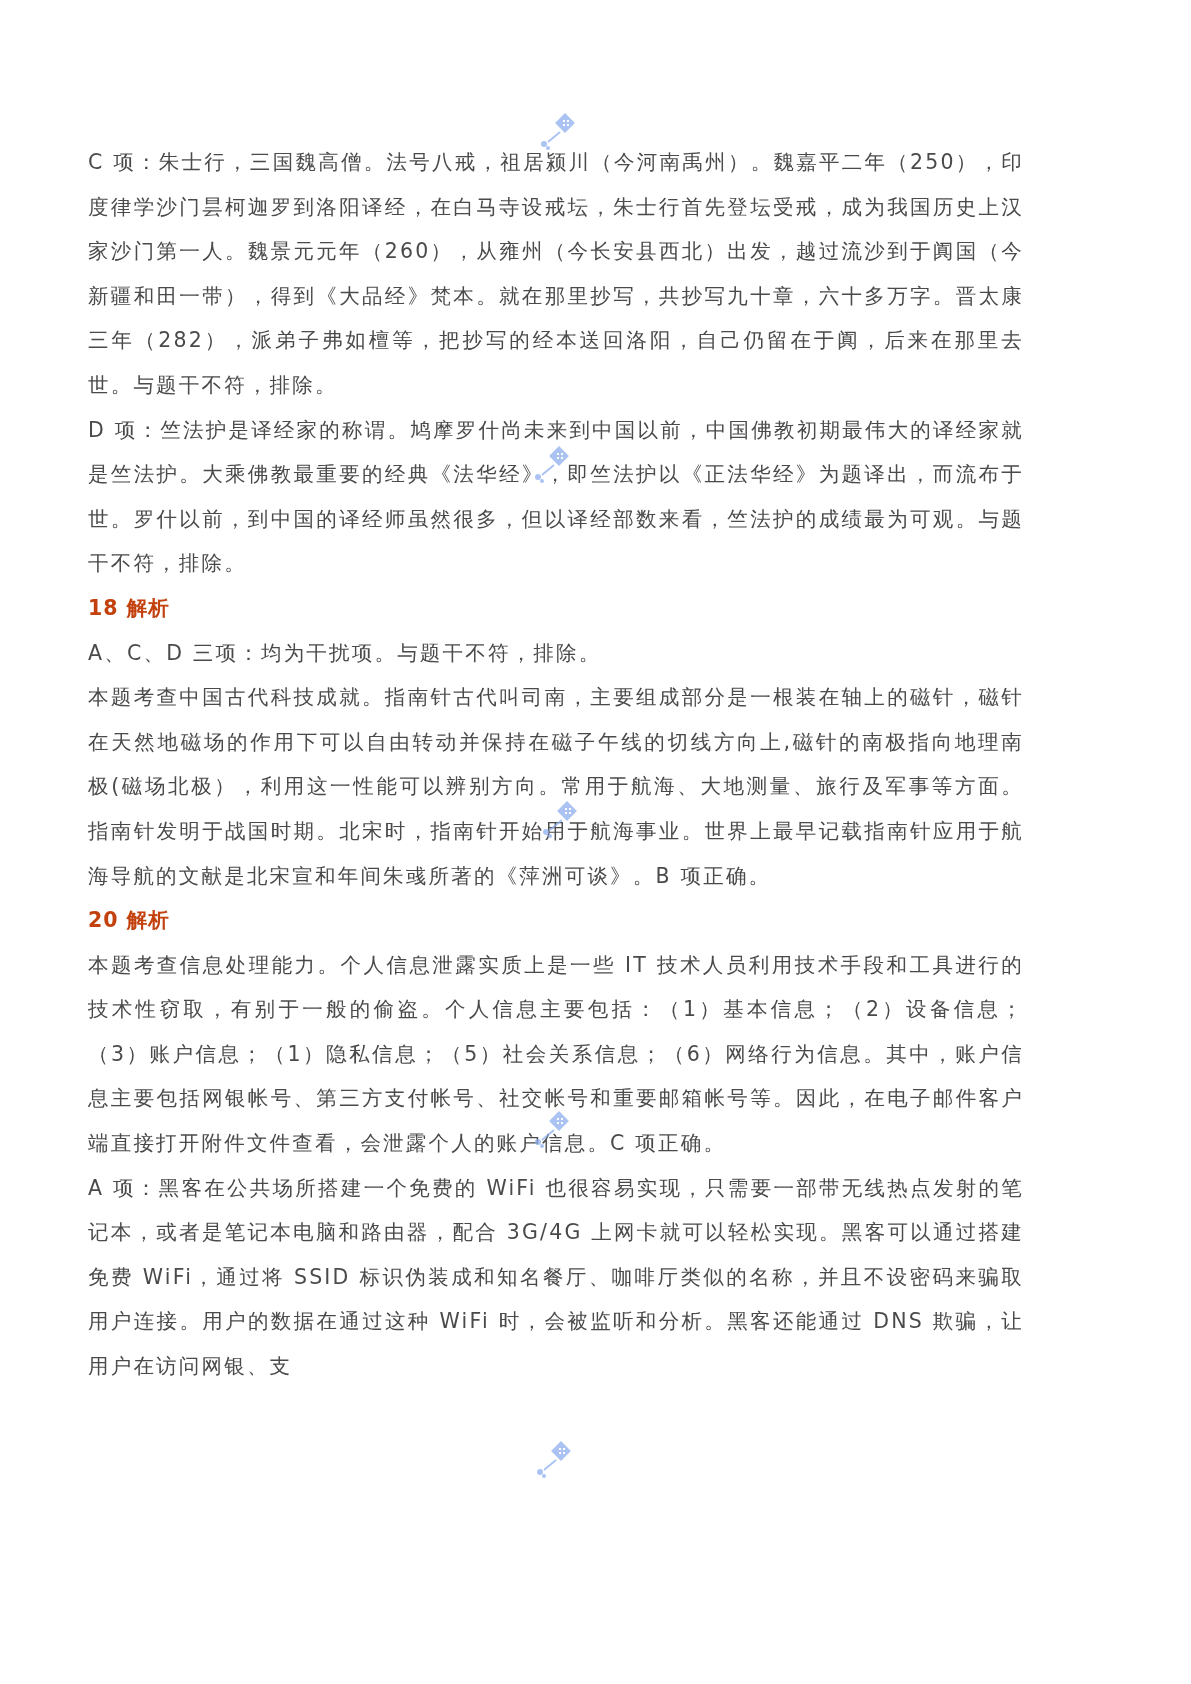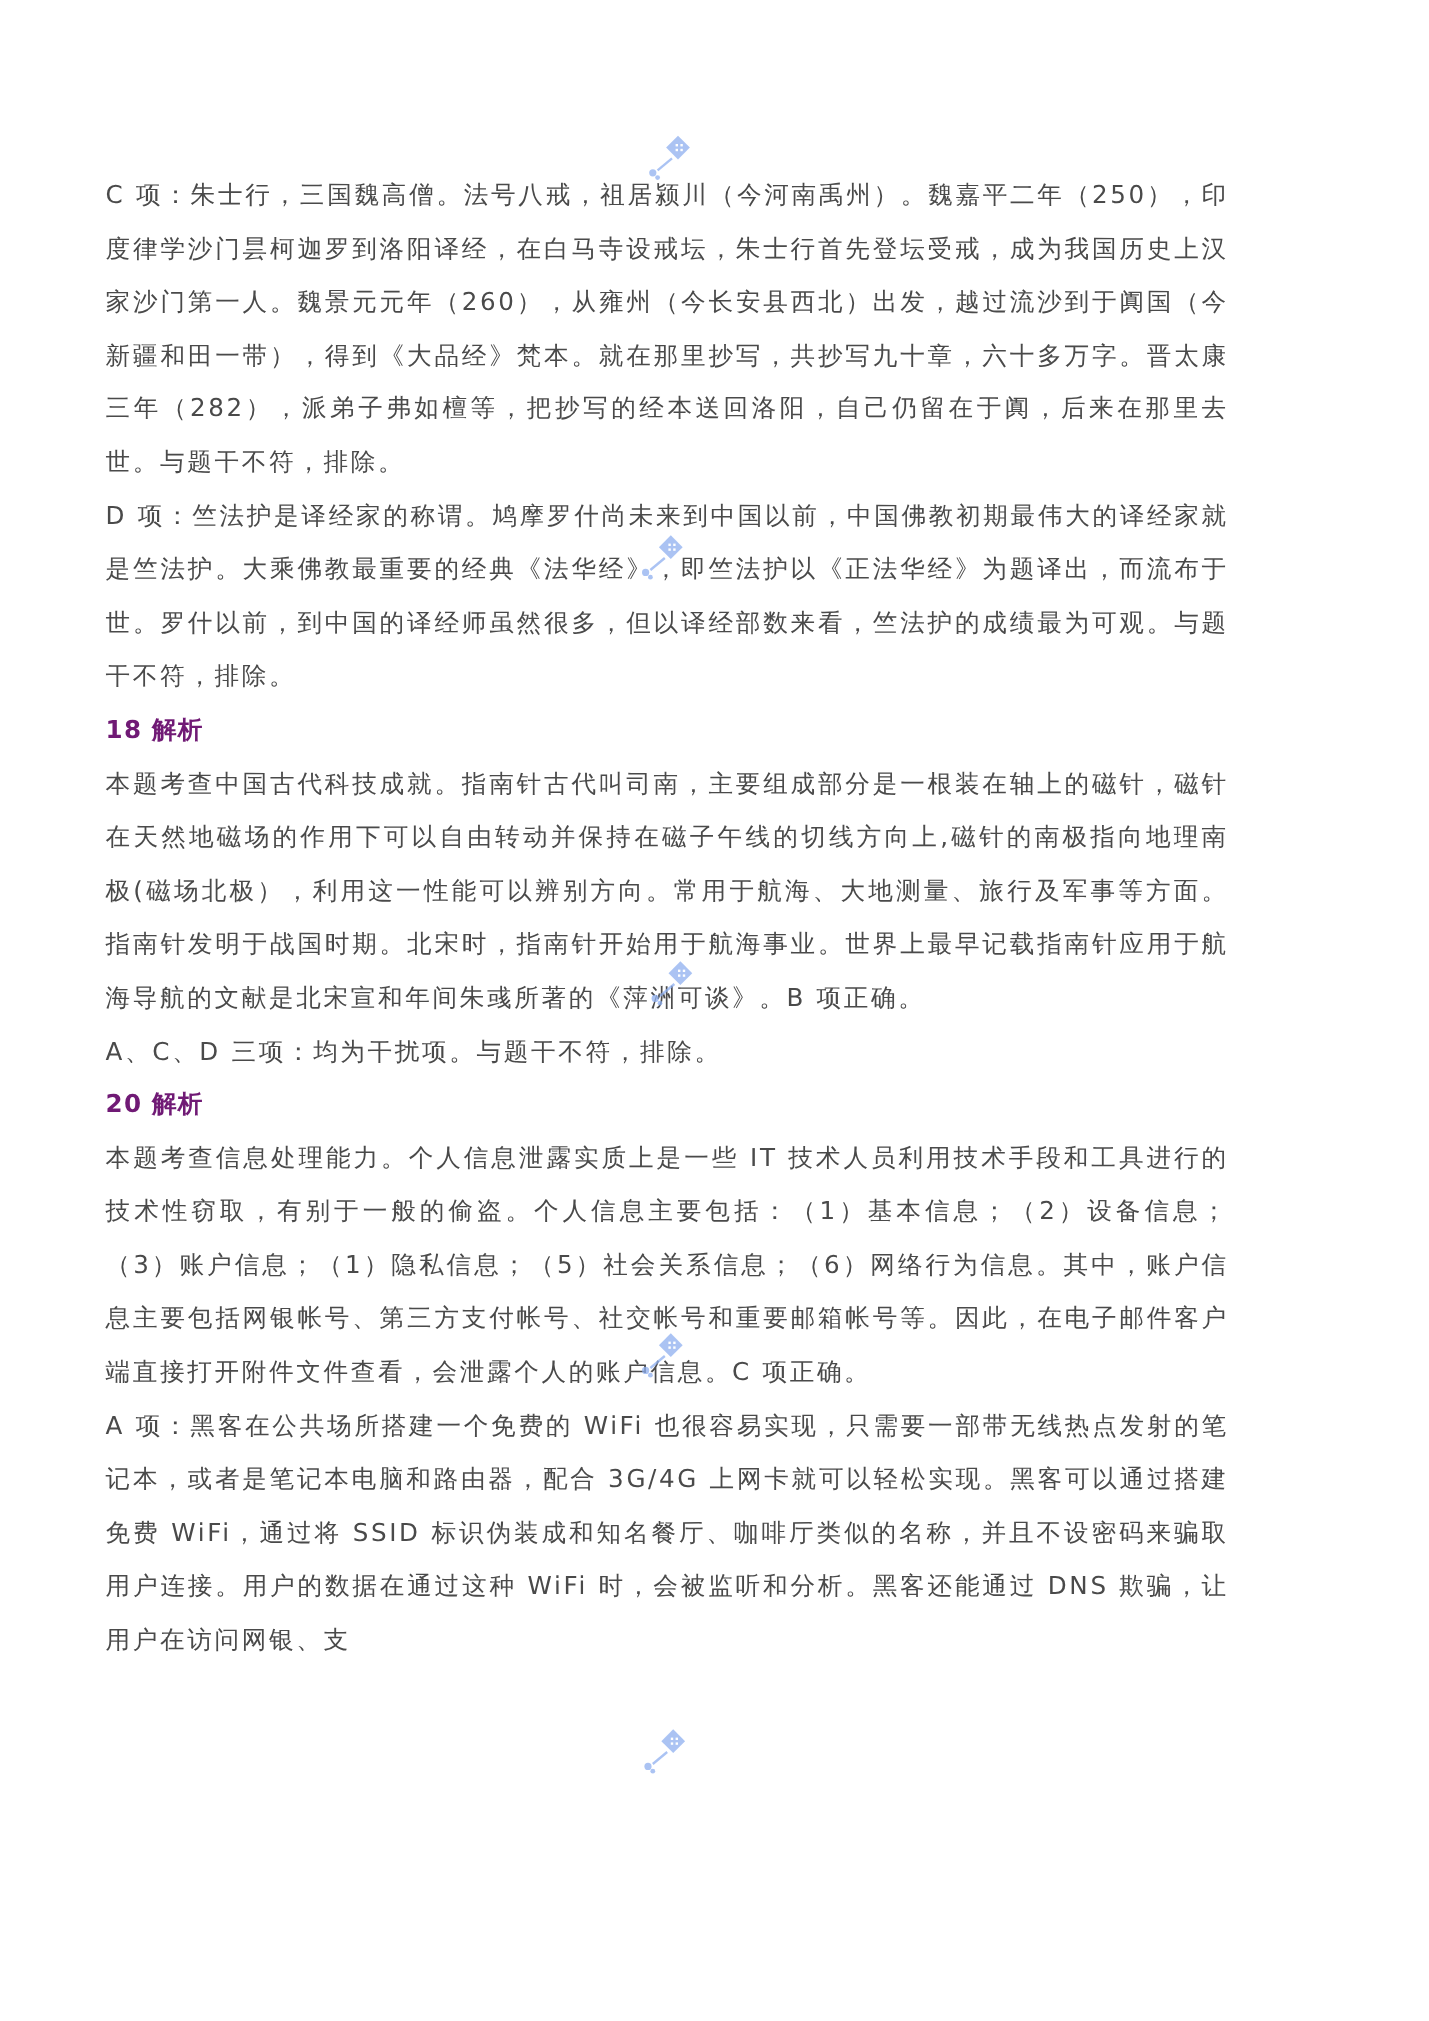--- a/index.html
+++ b/index.html
@@ -4,34 +4,34 @@
   <style>
     html, body { margin: 0; padding: 0; background: #ffffff; }
     body { width: 1191px; height: 1684px; position: relative; overflow: hidden; }
     .page {
       position: absolute; left: 88px; top: 140px; width: 936px;
       font-family: "DejaVu Sans", "Liberation Sans", sans-serif;
       color: #4a4a4a; font-size: 20.5px; line-height: 44.6px;
       letter-spacing: 2.2px;
     }
     .para { margin: 0; text-align: justify; text-align-last: left; }
-    .heading { margin: 0; font-weight: bold; color: #701a75; letter-spacing: 1px; }
+    .heading { margin: 0; font-weight: bold; color: #c2410c; letter-spacing: 1px; }
     .watermark {
       position: absolute; width: 44px; height: 40px; opacity: 0.75;
     }
   </style>
 </head>
 <body>
 
 <div class="page">
   <p class="para">C 项：朱士行，三国魏高僧。法号八戒，祖居颍川（今河南禹州）。魏嘉平二年（250），印度律学沙门昙柯迦罗到洛阳译经，在白马寺设戒坛，朱士行首先登坛受戒，成为我国历史上汉家沙门第一人。魏景元元年（260），从雍州（今长安县西北）出发，越过流沙到于阗国（今新疆和田一带），得到《大品经》梵本。就在那里抄写，共抄写九十章，六十多万字。晋太康三年（282），派弟子弗如檀等，把抄写的经本送回洛阳，自己仍留在于阗，后来在那里去世。与题干不符，排除。</p>
   <p class="para">D 项：竺法护是译经家的称谓。鸠摩罗什尚未来到中国以前，中国佛教初期最伟大的译经家就是竺法护。大乘佛教最重要的经典《法华经》，即竺法护以《正法华经》为题译出，而流布于世。罗什以前，到中国的译经师虽然很多，但以译经部数来看，竺法护的成绩最为可观。与题干不符，排除。</p>
   <p class="heading">18 解析</p>
+  <p class="para">A、C、D 三项：均为干扰项。与题干不符，排除。</p>
   <p class="para">本题考查中国古代科技成就。指南针古代叫司南，主要组成部分是一根装在轴上的磁针，磁针在天然地磁场的作用下可以自由转动并保持在磁子午线的切线方向上,磁针的南极指向地理南极(磁场北极），利用这一性能可以辨别方向。常用于航海、大地测量、旅行及军事等方面。指南针发明于战国时期。北宋时，指南针开始用于航海事业。世界上最早记载指南针应用于航海导航的文献是北宋宣和年间朱彧所著的《萍洲可谈》。B 项正确。</p>
-  <p class="para">A、C、D 三项：均为干扰项。与题干不符，排除。</p>
   <p class="heading">20 解析</p>
   <p class="para">本题考查信息处理能力。个人信息泄露实质上是一些 IT 技术人员利用技术手段和工具进行的技术性窃取，有别于一般的偷盗。个人信息主要包括：（1）基本信息；（2）设备信息；（3）账户信息；（1）隐私信息；（5）社会关系信息；（6）网络行为信息。其中，账户信息主要包括网银帐号、第三方支付帐号、社交帐号和重要邮箱帐号等。因此，在电子邮件客户端直接打开附件文件查看，会泄露个人的账户信息。C 项正确。</p>
   <p class="para">A 项：黑客在公共场所搭建一个免费的 WiFi 也很容易实现，只需要一部带无线热点发射的笔记本，或者是笔记本电脑和路由器，配合 3G/4G 上网卡就可以轻松实现。黑客可以通过搭建免费 WiFi，通过将 SSID 标识伪装成和知名餐厅、咖啡厅类似的名称，并且不设密码来骗取用户连接。用户的数据在通过这种 WiFi 时，会被监听和分析。黑客还能通过 DNS 欺骗，让用户在访问网银、支</p>
 </div>
 
 <svg class="watermark" style="left:536px;top:112px" viewBox="0 0 44 40">
   <g fill="#8fb0f0">
     <rect x="22" y="4" width="14" height="14" transform="rotate(45 29 11)"></rect>
     <circle cx="8" cy="32" r="3"></circle>
       <circle cx="12" cy="36" r="2"></circle>

